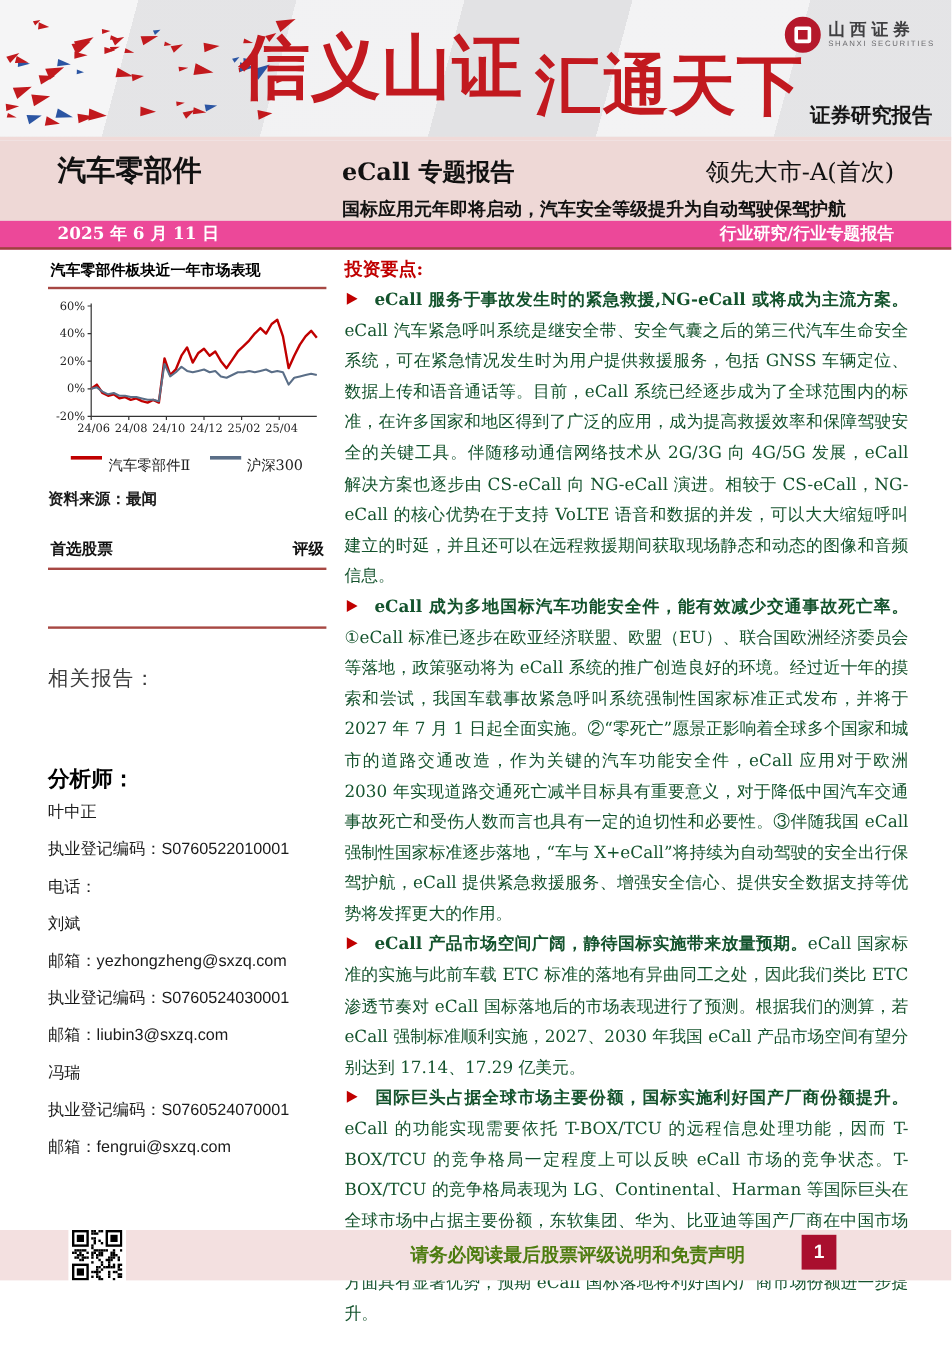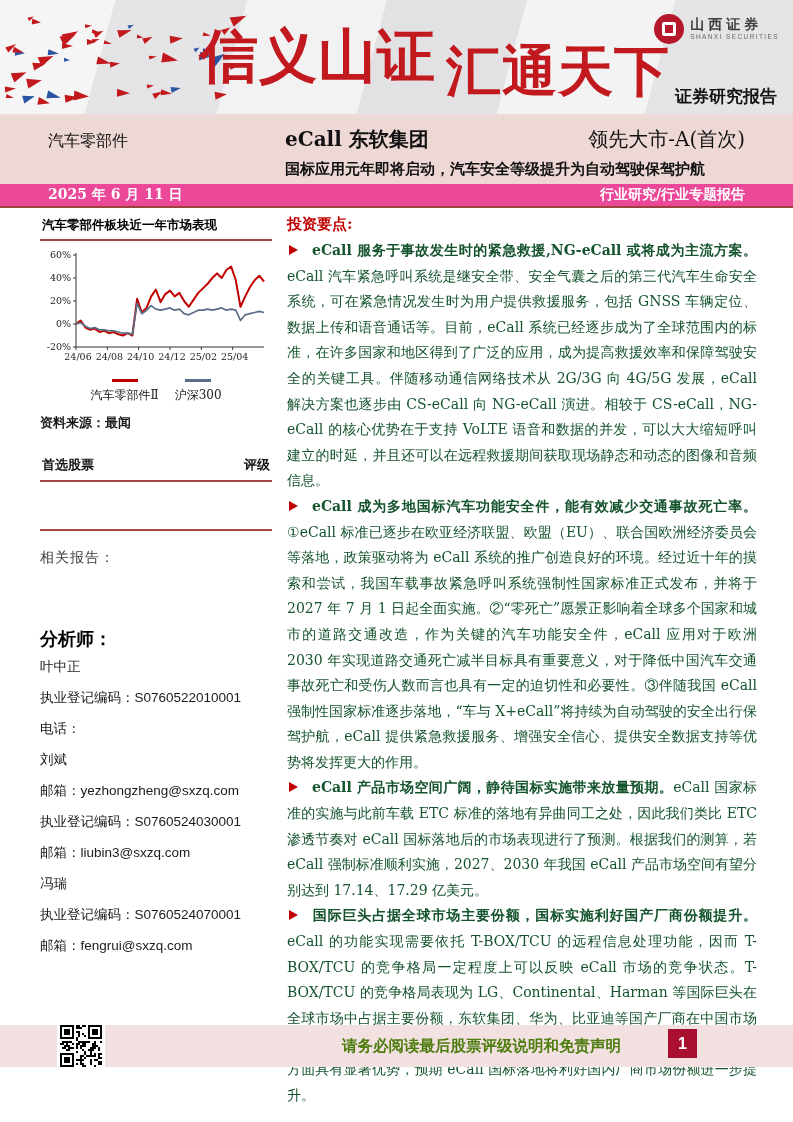--- a/index.html
+++ b/index.html
@@ -23,43 +23,43 @@
              display:flex;align-items:center;justify-content:center;background:#b5182b;box-sizing:border-box;}
   .logo-mark b{width:14px;height:14px;border:3px solid #fff;box-sizing:border-box;display:block;border-radius:2px;}
   .logo-text{line-height:1;}
   .logo-text .cn{font-family:"Liberation Sans",sans-serif;font-weight:bold;font-size:14px;color:#3f3f41;letter-spacing:4px;}
   .logo-text .en{font-family:"Liberation Sans",sans-serif;font-size:6.5px;color:#6a6a6d;letter-spacing:1.4px;margin-top:3px;}
   .report-type{position:absolute;right:16px;bottom:6px;font-weight:bold;font-size:17px;color:#141414;}
 
   
   .title-band{height:67px;background:#eed8d6;padding:9px 48px 0 48px;box-sizing:border-box;}
   .tb-row{display:flex;align-items:baseline;}
-  .sector{width:237px;font-weight:normal;font-size:16px;}
+  .sector{width:237px;font-weight:bold;font-size:24px;}
   .series{flex:1;font-weight:bold;font-size:20px;}
   .rating{font-weight:normal;font-size:20px;}
   .subtitle{margin-left:237px;margin-top:7px;font-weight:bold;font-size:15px;}
   .date-band{height:24px;background:#ec4899;border-bottom:2px solid #9c423e;color:#fff;
              display:flex;justify-content:space-between;align-items:center;
              padding:0 48px;font-weight:bold;font-size:14px;box-sizing:border-box;}
 
   
   .content{display:flex;padding:6px 36px 0 40px;box-sizing:border-box;}
   .sidebar{width:232px;flex:0 0 232px;margin-right:15px;font-family:"Liberation Sans",sans-serif;}
   .chart-title{font-weight:bold;font-size:12.5px;color:#000;border-bottom:2px solid #a74843;
                padding:3px 0 5px 2px;font-family:"Liberation Sans",sans-serif;}
   .chart-wrap{margin-top:8px;}
   .legend{display:flex;justify-content:center;gap:16px;margin-top:2px;font-size:12px;color:#222;
           font-family:"DejaVu Serif","Liberation Serif",serif;}
-  .legend .leg{display:flex;align-items:center;gap:5px;flex-direction:column;}
+  .legend .leg{display:flex;gap:5px;}
   .legend .leg i{display:block;width:26px;height:3px;}
   .source{margin-top:10px;font-size:13px;font-weight:bold;color:#1a1a1a;}
   .stock-head{display:flex;justify-content:space-between;margin-top:24px;font-weight:bold;
               font-size:13px;padding:0 2px 6px 2px;border-bottom:2px solid #a74843;}
   .rule2{border-top:2px solid #a74843;margin-top:47px;}
-  .related{margin-top:18px;font-size:14px;color:#3c3c3c;letter-spacing:1px;}
+  .related{margin-top:30px;font-size:17px;color:#3c3c3c;letter-spacing:1px;}
   .analysts-label{margin-top:60px;font-weight:bold;font-size:18px;color:#000;}
   .an-line{line-height:31px;font-size:13.5px;color:#1a1a1a;}
 
   .main{flex:1;min-width:0;}
   .heading{color:#c00000;font-weight:bold;font-size:15px;margin:1px 0 4px 0;}
   .main p{margin:0;font-size:14px;line-height:25.6px;text-align:justify;color:#14532d;}
   .main p .lead{font-weight:bold;}
   .arrow{display:inline-block;width:0;height:0;border-style:solid;
          border-width:5px 0 5px 9px;border-color:transparent transparent transparent #c00000;
          margin:0 14px 0 2px;}
@@ -147,21 +147,21 @@
         <div class="cn">山西证券</div>
         <div class="en">SHANXI SECURITIES</div>
       </div>
     </div>
     <div class="report-type">证券研究报告</div>
   </header>
 
   <div class="title-band">
     <div class="tb-row">
       <span class="sector">汽车零部件</span>
-      <span class="series">eCall 东软集团</span>
+      <span class="series">eCall 专题报告</span>
       <span class="rating">领先大市-A(首次)</span>
     </div>
     <div class="subtitle">国标应用元年即将启动，汽车安全等级提升为自动驾驶保驾护航</div>
   </div>
 
   <div class="date-band">
     <span>2025 年 6 月 11 日</span>
     <span>行业研究/行业专题报告</span>
   </div>
 

